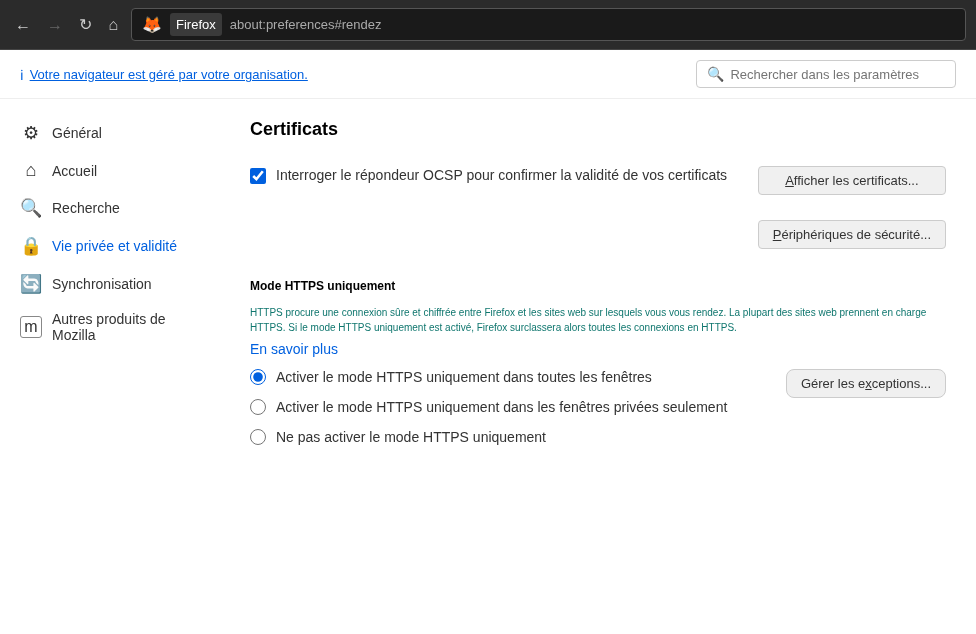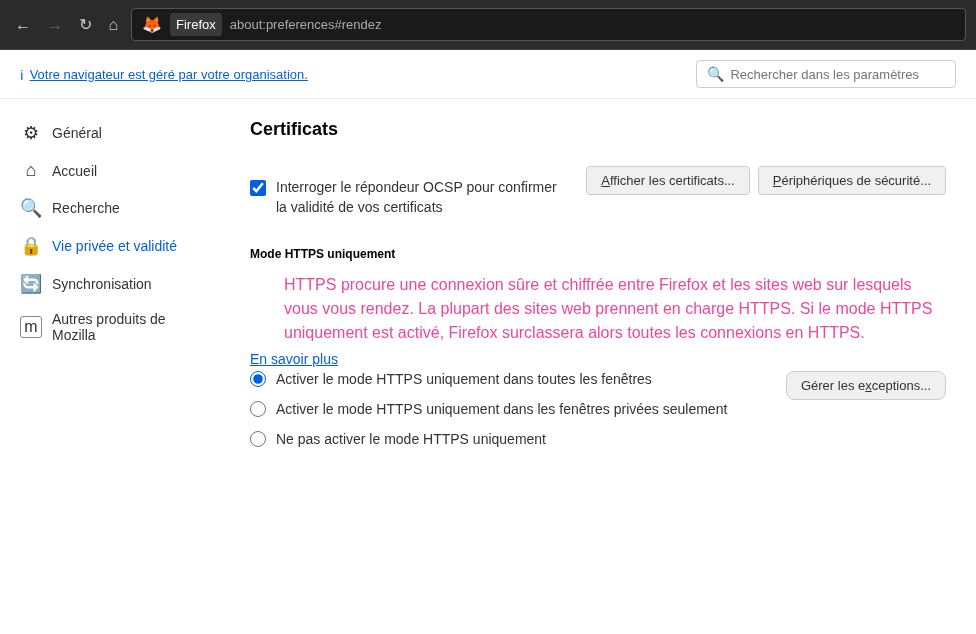--- a/index.html
+++ b/index.html
@@ -180,40 +180,39 @@
       display: flex;
       align-items: flex-start;
       justify-content: space-between;
       gap: 20px;
     }
     .cert-left {
       display: flex;
       align-items: flex-start;
       gap: 10px;
       flex: 1;
-      margin-top: 12px;
     }
     .cert-left label {
       font-size: 14px;
       color: #333;
       line-height: 1.4;
       cursor: pointer;
     }
     .cert-checkbox {
       margin-top: 2px;
       width: 16px;
       height: 16px;
       accent-color: #0060df;
       flex-shrink: 0;
       cursor: pointer;
     }
     .cert-buttons {
       display: flex;
-      flex-direction: row;
-      gap: 8px;
+      flex-direction: column;
+      gap: 25px;
       flex-shrink: 0;
       justify-content: flex-end;
     }
     .cert-btn {
       background: #f0f0f0;
       border: 1px solid #ccc;
       border-radius: 4px;
       padding: 6px 14px;
       font-size: 13px;
       cursor: pointer;
@@ -222,33 +221,31 @@
     }
 
     
     .https-section {}
     .https-title {
       font-size: 12px;
       font-weight: bold;
       margin-bottom: 12px;
     }
     .https-desc {
-      font-size: 16px;
-      color: #ec4899;
+      font-size: 10px;
+      color: #0f766e;
       line-height: 1.5;
       margin-bottom: 6px;
-      margin-left: 34px;
     }
     .https-link {
       color: #0060df;
-      text-decoration: underline;
       cursor: pointer;
       font-size: 14px;
       display: inline-block;
-      margin-bottom: 4px;
+      margin-bottom: 12px;
     }
     .https-options {
       display: flex;
       align-items: flex-start;
       gap: 24px;
     }
     .radio-options {
       display: flex;
       flex-direction: column;
       gap: 14px;

